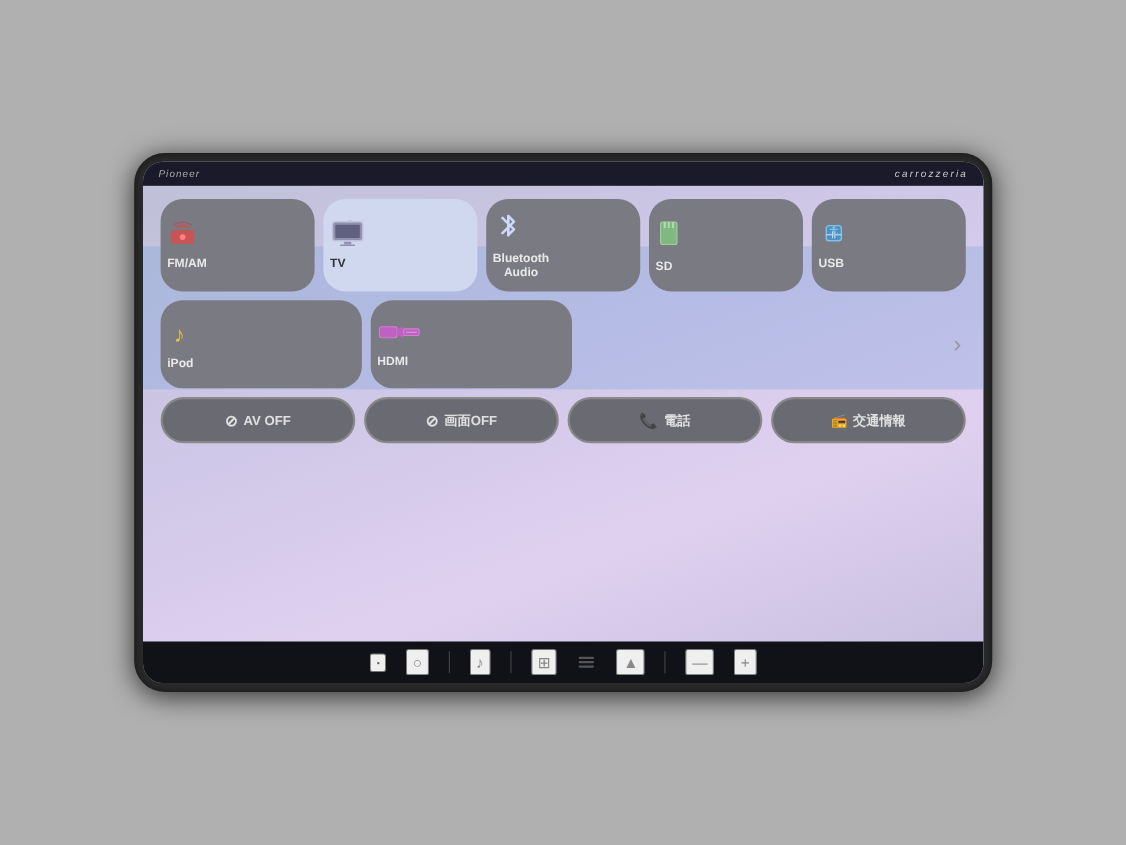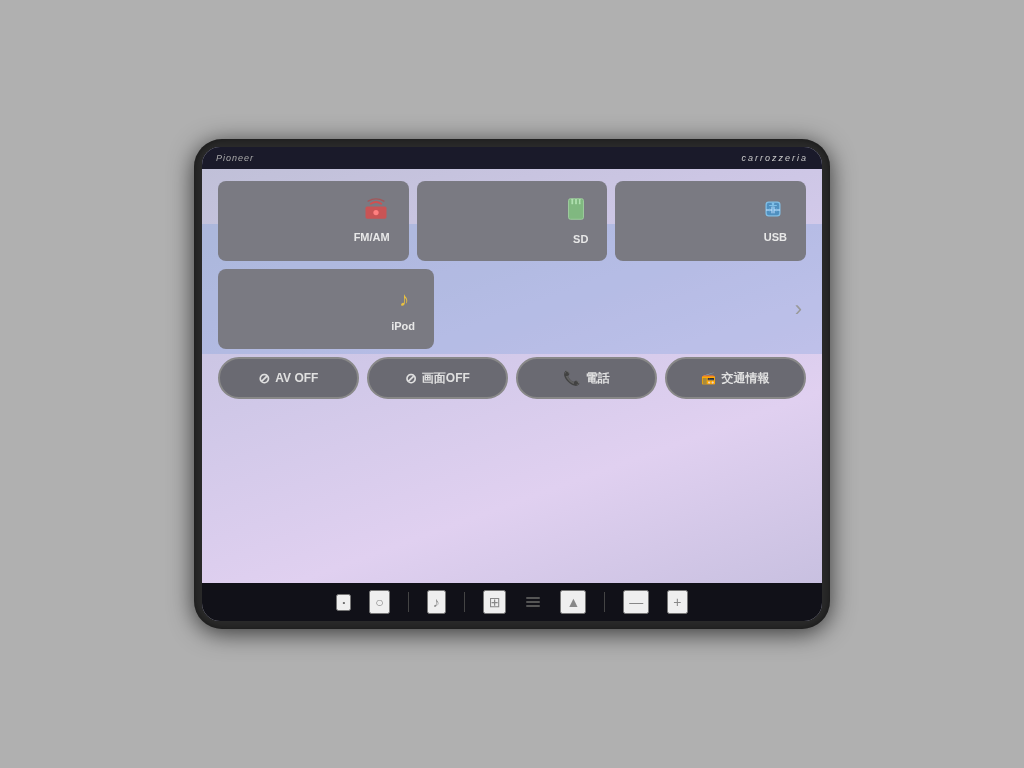--- a/index.html
+++ b/index.html
@@ -11,21 +11,21 @@
       width: 1024px;
       height: 768px;
       font-family: 'Arial', sans-serif;
       overflow: hidden;
     }
 
     .car-frame {
       background: #2a2a2a;
       border-radius: 28px;
       padding: 8px;
-      width: 636px;
+      width: 780px;
       height: 490px;
       box-shadow: 0 4px 24px rgba(0,0,0,0.7), inset 0 0 8px rgba(0,0,0,0.5);
       position: relative;
     }
 
     .screen {
       background: #c8c8e0;
       border-radius: 18px;
       width: 100%;
       height: 100%;
@@ -84,26 +84,26 @@
     .grid-row {
       display: flex;
       gap: 8px;
       z-index: 1;
       position: relative;
     }
 
     .media-btn {
       flex: 1;
       background: #7a7a82;
-      border-radius: 8px;
+      border-radius: 20px;
       display: flex;
       flex-direction: column;
-      align-items: flex-end;
-      justify-content: center;
-      padding: 10px 19px;
+      align-items: flex-start;
+      justify-content: center;
+      padding: 10px 6px;
       cursor: pointer;
       border: none;
       color: #e8e8e8;
       font-size: 12px;
       font-weight: bold;
       gap: 6px;
       min-height: 80px;
       position: relative;
       transition: opacity 0.1s;
     }
@@ -239,21 +239,43 @@
             <svg class="fm-radio-symbol" viewBox="0 0 32 26" fill="none" xmlns="http://www.w3.org/2000/svg">
               <rect x="4" y="10" width="24" height="14" rx="2" fill="#d05050" opacity="0.9"></rect>
               <circle cx="16" cy="17" r="3" fill="#ff8080"></circle>
               <path d="M10 7 Q16 3 22 7" stroke="#d05050" stroke-width="2" fill="none" stroke-linecap="round"></path>
               <path d="M7 4 Q16 -1 25 4" stroke="#c04040" stroke-width="1.5" fill="none" stroke-linecap="round" opacity="0.6"></path>
             </svg>
           </span>
           <span class="label">FM/AM</span>
         </button>
 
-
+        <button class="media-btn active">
+          <span class="icon tv-icon">
+            <svg class="tv-monitor" viewBox="0 0 36 28" fill="none" xmlns="http://www.w3.org/2000/svg">
+              <rect x="2" y="2" width="32" height="20" rx="3" fill="#9090b0" stroke="#c0c0d8" stroke-width="1.5"></rect>
+              <rect x="5" y="5" width="26" height="14" rx="1" fill="#5050708"></rect>
+              <rect x="14" y="23" width="8" height="3" rx="1" fill="#9090b0"></rect>
+              <rect x="10" y="26" width="16" height="1.5" rx="0.5" fill="#9090b0"></rect>
+              <rect x="5" y="5" width="26" height="14" rx="1" fill="#303050" opacity="0.5"></rect>
+              <line x1="18" y1="2" x2="22" y2="0" stroke="#c0c0d8" stroke-width="1.5"></line>
+            </svg>
+          </span>
+          <span class="label">TV</span>
+        </button>
+
+        <button class="media-btn">
+          <span class="icon bt-icon">
+            <svg class="bluetooth-symbol" viewBox="0 0 24 32" fill="none" xmlns="http://www.w3.org/2000/svg">
+              <path d="M6 8 L18 20 L12 26 L12 6 L18 12 L6 24" stroke="#d0d8ff" stroke-width="2.5" stroke-linecap="round" stroke-linejoin="round" fill="none"></path>
+              <path d="M12 6 L12 26" stroke="#d0d8ff" stroke-width="2.5" stroke-linecap="round"></path>
+            </svg>
+          </span>
+          <span class="label">Bluetooth<br>Audio</span>
+        </button>
 
         <button class="media-btn">
           <span class="icon sd-icon">
             <svg viewBox="0 0 24 30" width="24" height="28" fill="none" xmlns="http://www.w3.org/2000/svg">
               <rect x="4" y="4" width="16" height="22" rx="2" fill="#80b880" stroke="#a0d0a0" stroke-width="1"></rect>
               <rect x="7" y="4" width="2" height="5" rx="0.5" fill="#50905050"></rect>
               <rect x="11" y="4" width="2" height="5" rx="0.5" fill="#509050"></rect>
               <rect x="15" y="4" width="2" height="5" rx="0.5" fill="#509050"></rect>
               <rect x="7" y="4" width="2" height="6" rx="0.5" fill="#b0e0b0"></rect>
               <rect x="11" y="4" width="2" height="6" rx="0.5" fill="#b0e0b0"></rect>
@@ -282,20 +304,31 @@
         <button class="media-btn">
           <span class="icon ipod-icon">
             <svg viewBox="0 0 24 28" width="22" height="26" fill="none" xmlns="http://www.w3.org/2000/svg">
               <path d="M16 4 Q16 2 14 2 L14 8 Q16 10 18 14 Q16 18 14 20 L14 22 Q12 22 12 20 L12 20" stroke="#e8c040" stroke-width="0" fill="none"></path>
               <text x="12" y="24" text-anchor="middle" font-size="22" fill="#e8c040">♪</text>
             </svg>
           </span>
           <span class="label">iPod</span>
         </button>
 
+        <button class="media-btn">
+          <span class="icon hdmi-icon">
+            <svg viewBox="0 0 40 22" width="40" height="22" fill="none" xmlns="http://www.w3.org/2000/svg">
+              <rect x="2" y="6" width="16" height="10" rx="2" fill="#c060c0" stroke="#d080d0" stroke-width="1"></rect>
+              <path d="M18 8 L24 6 L24 16 L18 14 Z" fill="#c060c0"></path>
+              <rect x="24" y="8" width="14" height="6" rx="1" fill="#c060c0" stroke="#d080d0" stroke-width="1"></rect>
+              <line x1="26" y1="11" x2="36" y2="11" stroke="#e0a0e0" stroke-width="1"></line>
+            </svg>
+          </span>
+          <span class="label">HDMI</span>
+        </button>
 
 
         <div style="flex:1; visibility:hidden;"></div>
         <div style="flex:1; visibility:hidden;"></div>
 
         <div class="chevron-right" style="right:4px; top:50%; transform:translateY(-50%); position:absolute; font-size:22px; color:#999;">›</div>
       </div>
 
       <div class="bottom-btns">
 

